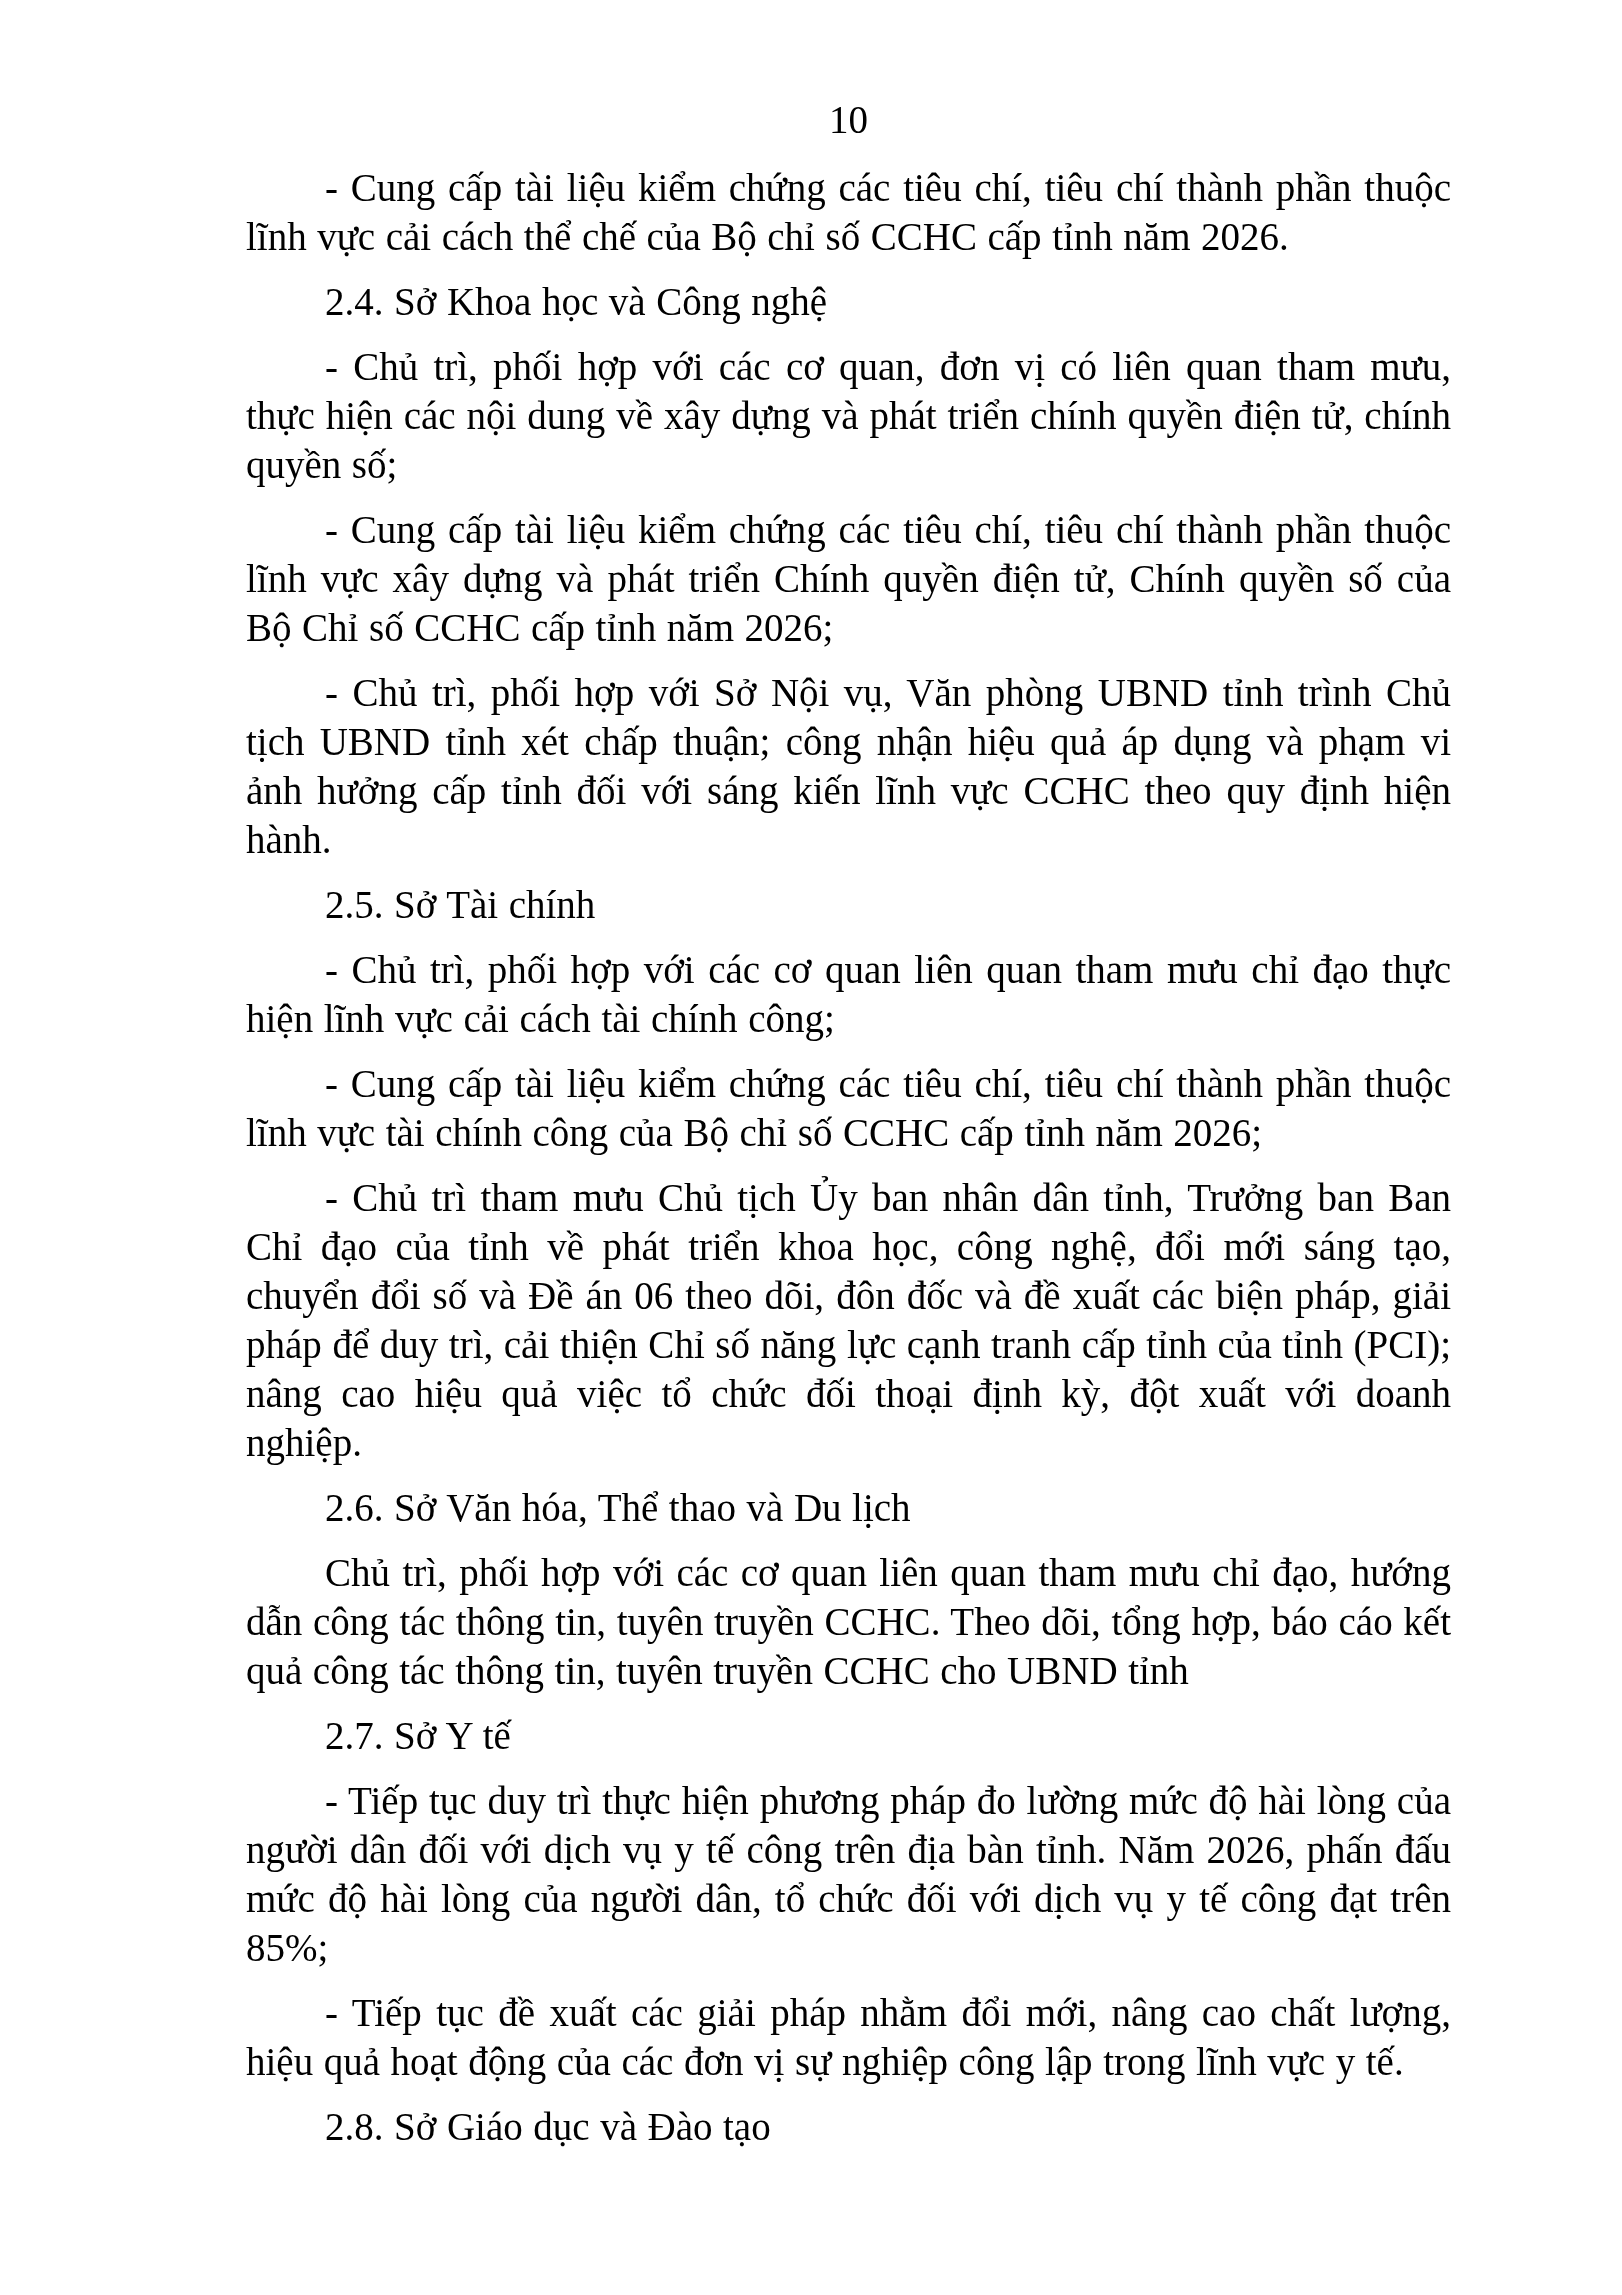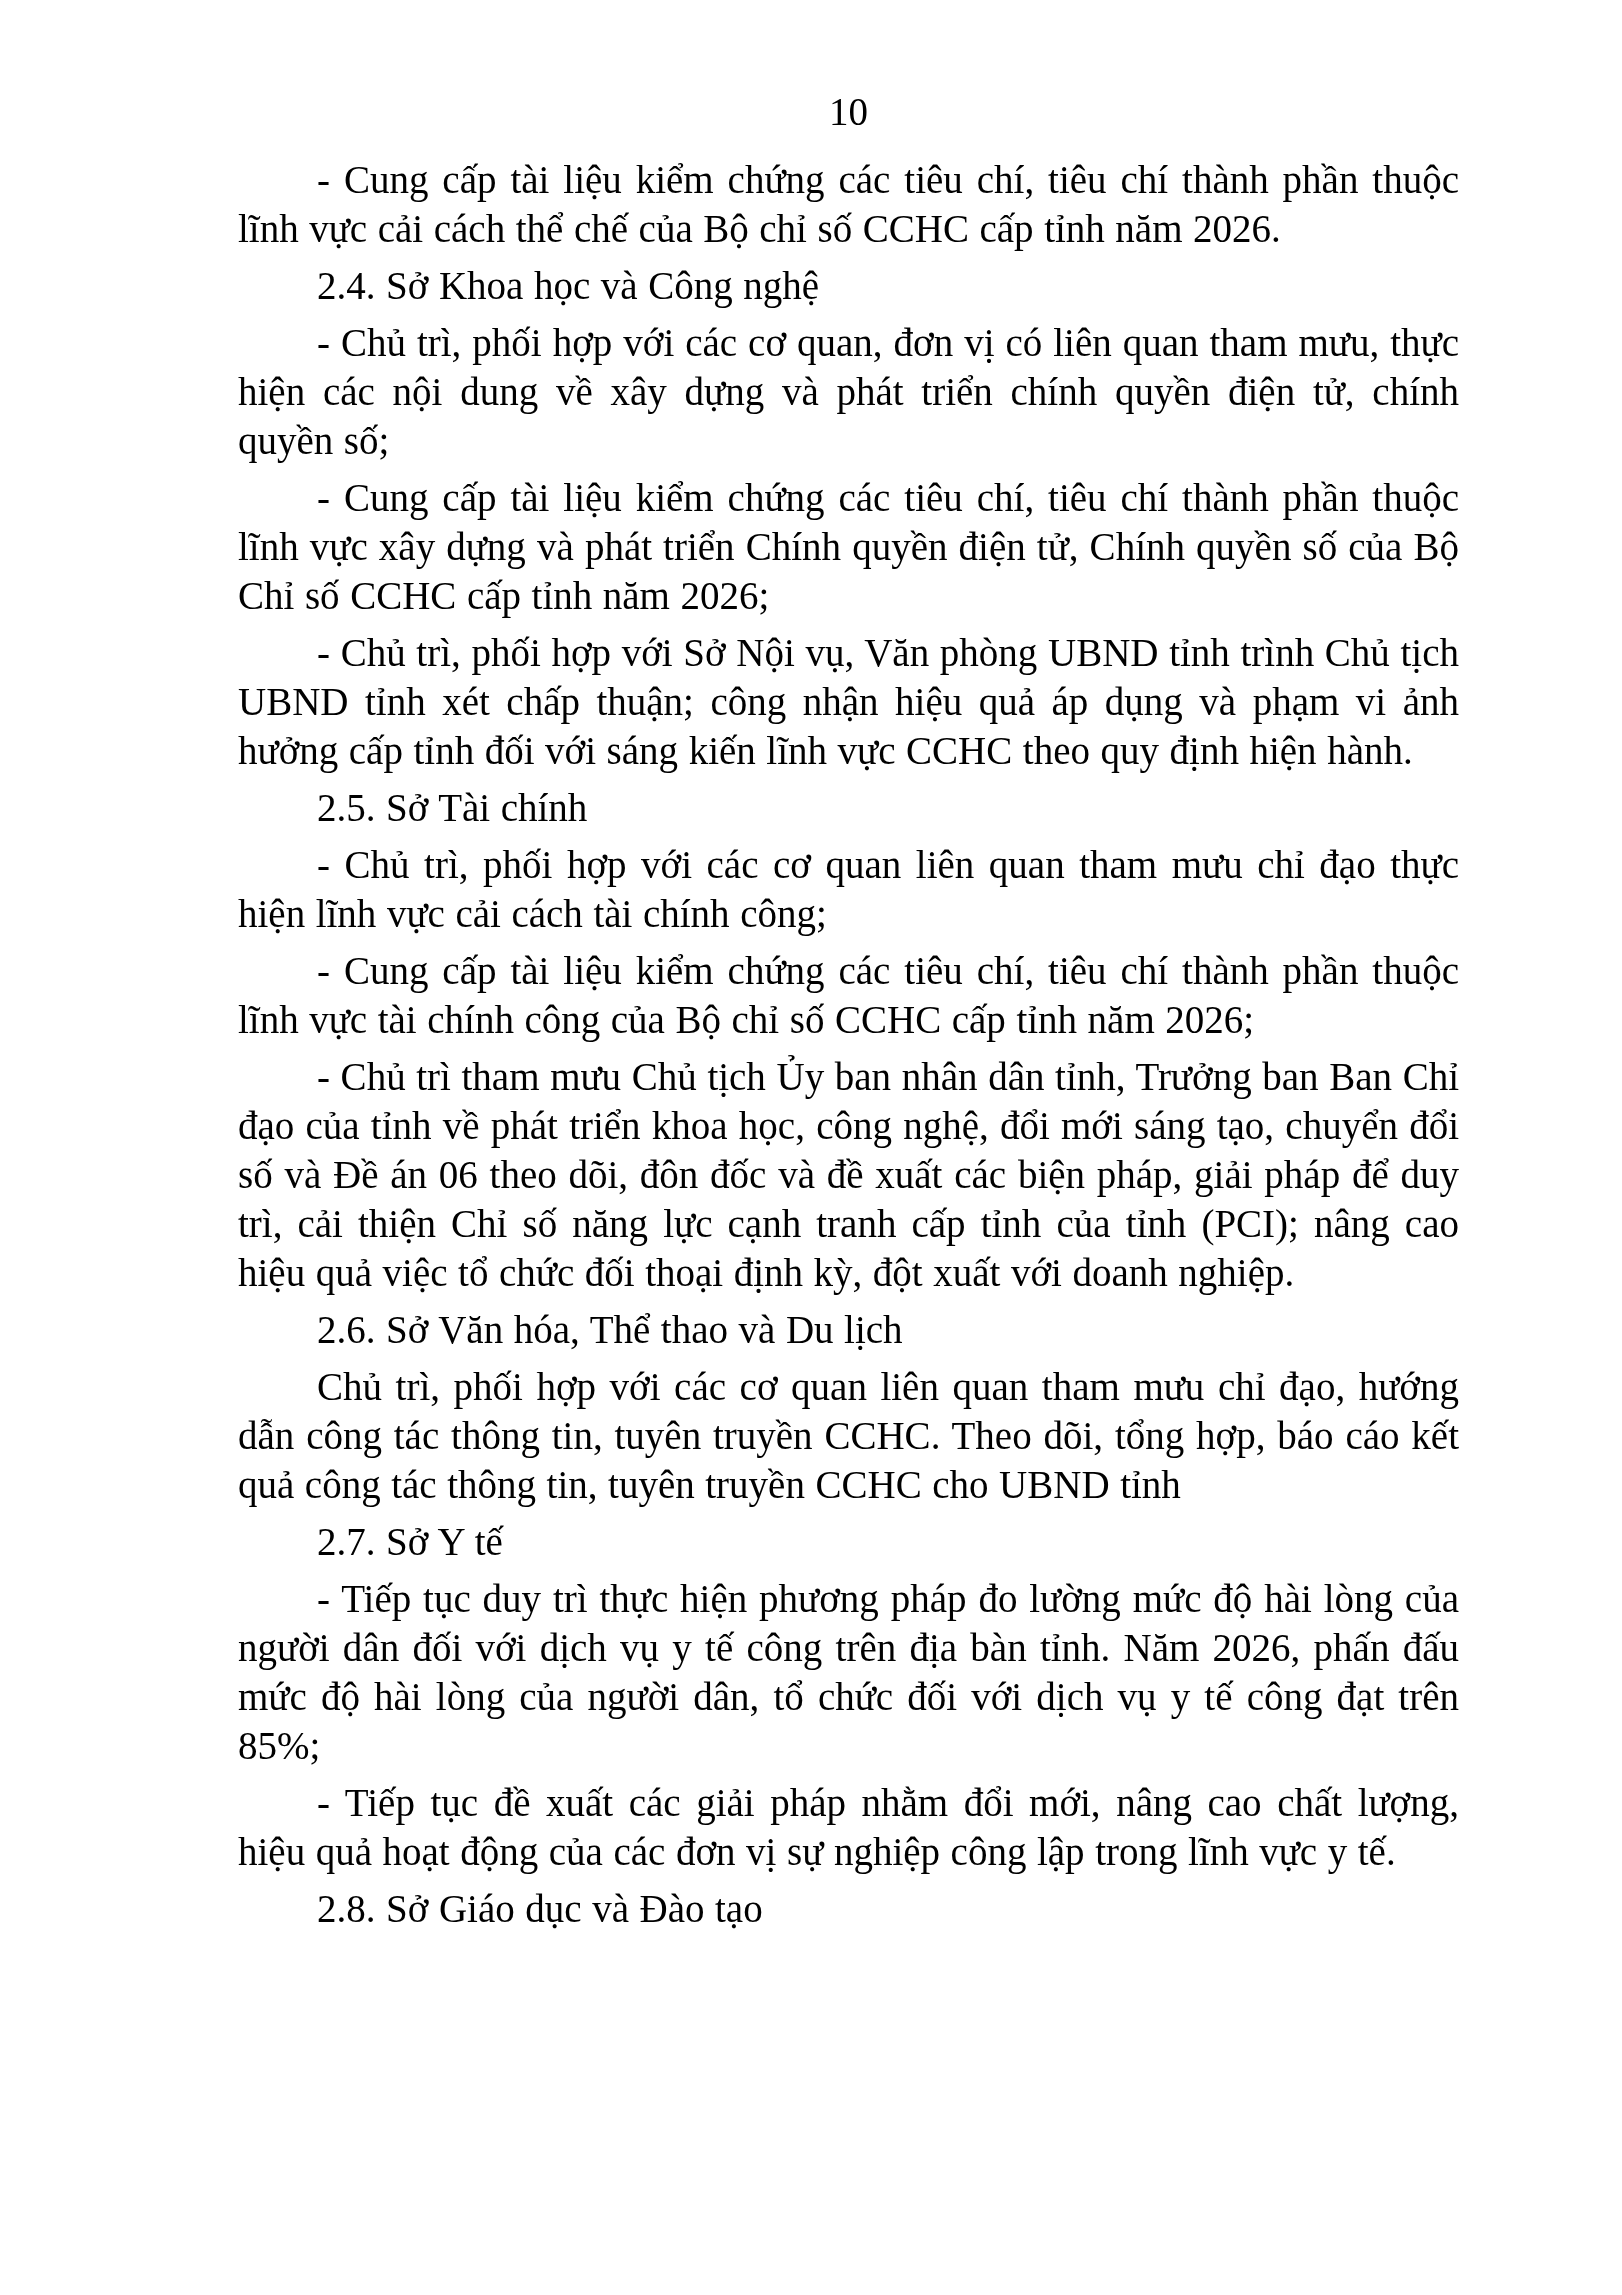--- a/index.html
+++ b/index.html
@@ -10,40 +10,40 @@
   body {
     width: 1623px;
     height: 2295px;
     position: relative;
     font-family: "Liberation Serif", "DejaVu Serif", serif;
     color: #000000;
   }
   .sheet {
     position: absolute;
     left: 0;
-    top: 0;
+    top: 8px;
     width: 1623px;
     height: 2233px;
     background: #ffffff;
     overflow: hidden;
   }
   .content {
     position: absolute;
     left: 230px;
     top: 87px;
     width: 1237px;
     font-size: 39px;
     line-height: 49px;
   }
   .page-number {
     text-align: center;
     margin: 0 0 18.7px 0;
   }
   .content p {
-    margin: 8px;
+    margin: 16px;
     padding: 0;
     text-align: justify;
     text-indent: 79px;
     word-spacing: 0.8px;
   }
   .content p.heading {
     font-weight: normal;
     text-align: left;
   }
 </style>

